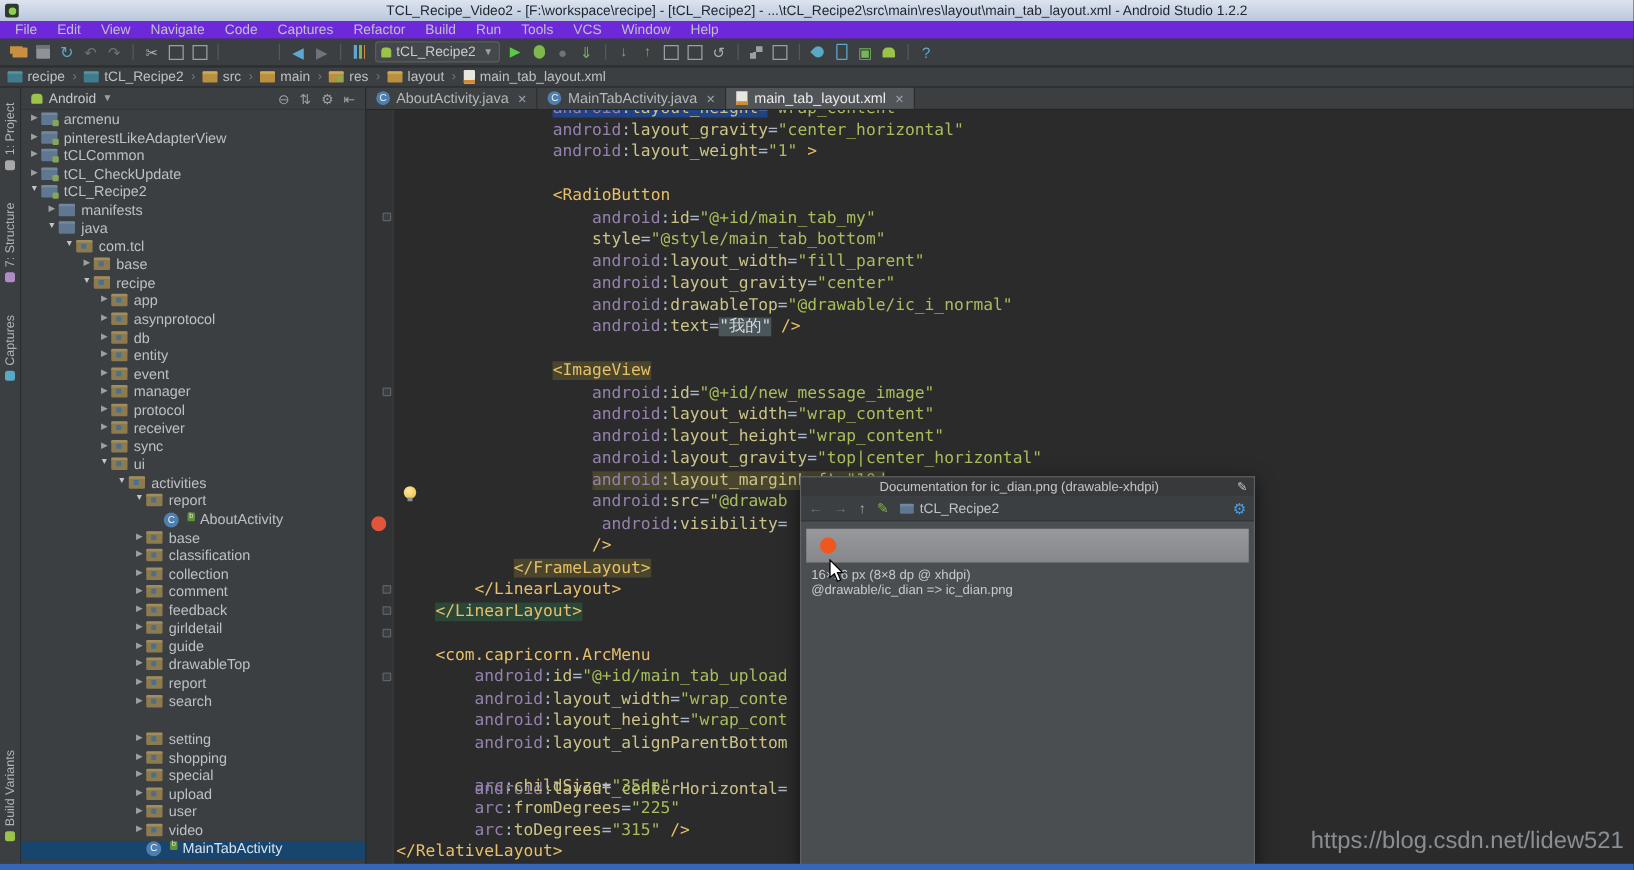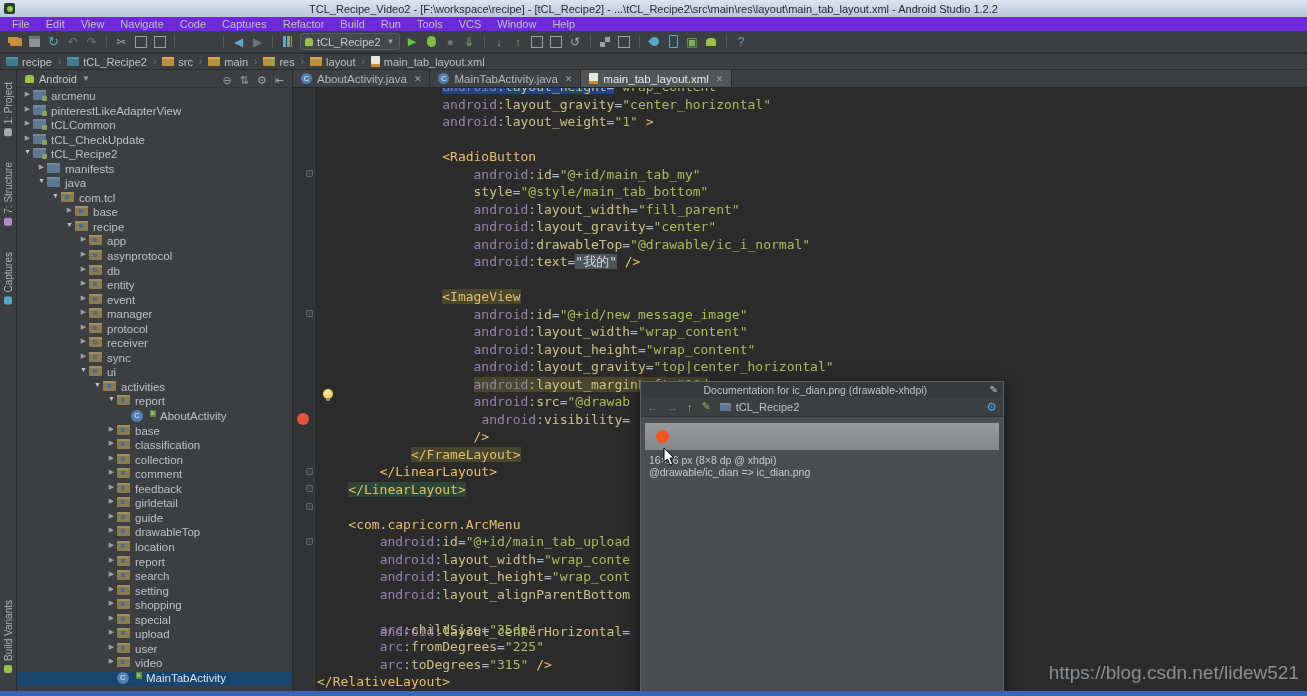--- a/index.html
+++ b/index.html
@@ -454,33 +454,28 @@
             <span class="tlabel">guide</span>
           </div>
           <div class="trow" style="padding-left: 89px;">
             <span class="tarrow">▶</span>
             <span class="tico pkg"></span>
             <span class="tlabel">drawableTop</span>
           </div>
           <div class="trow" style="padding-left: 89px;">
             <span class="tarrow">▶</span>
             <span class="tico pkg"></span>
-            <span class="tlabel">location</span>
-          </div>
-          <div class="trow" style="padding-left: 89px;">
-            <span class="tarrow">▶</span>
-            <span class="tico pkg"></span>
             <span class="tlabel">report</span>
           </div>
           <div class="trow" style="padding-left: 89px;">
             <span class="tarrow">▶</span>
             <span class="tico pkg"></span>
             <span class="tlabel">search</span>
           </div>
-          <div class="trow" style="padding-left: 89px;">
+          <div class="trow" style="padding-left: 89px; margin-top: 16px;">
             <span class="tarrow">▶</span>
             <span class="tico pkg"></span>
             <span class="tlabel">setting</span>
           </div>
           <div class="trow" style="padding-left: 89px;">
             <span class="tarrow">▶</span>
             <span class="tico pkg"></span>
             <span class="tlabel">shopping</span>
           </div>
           <div class="trow" style="padding-left: 89px;">

